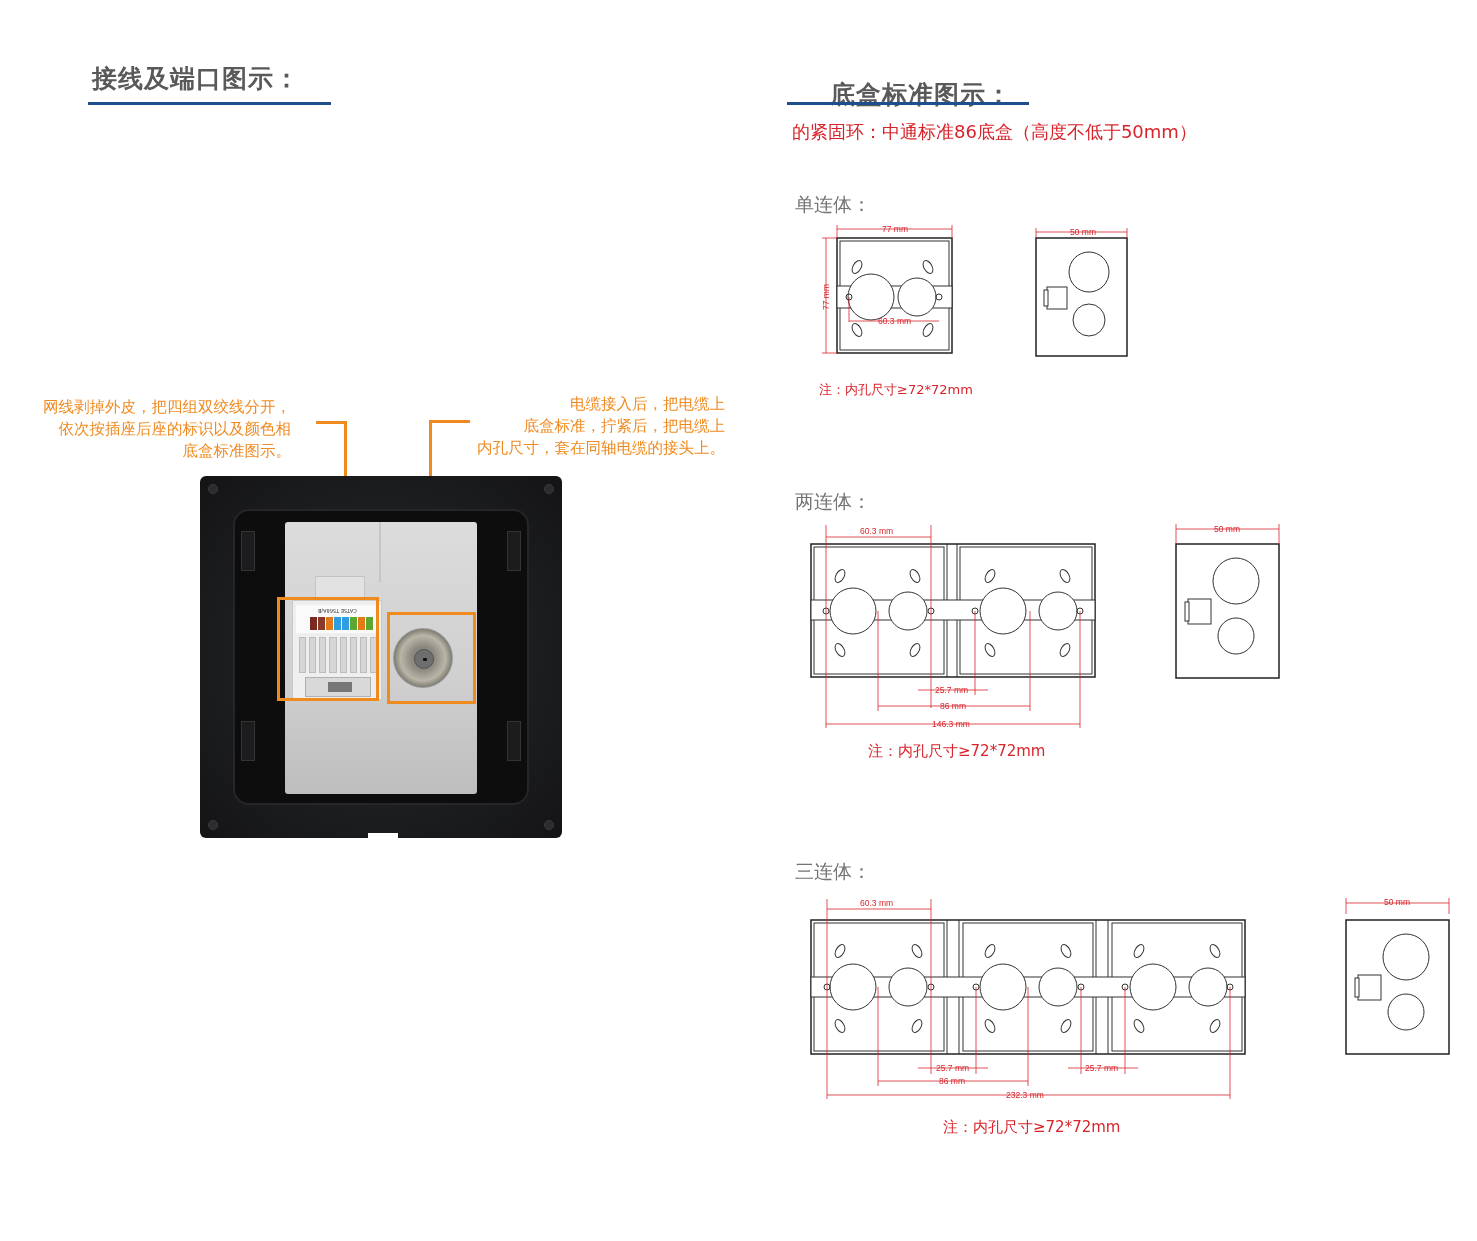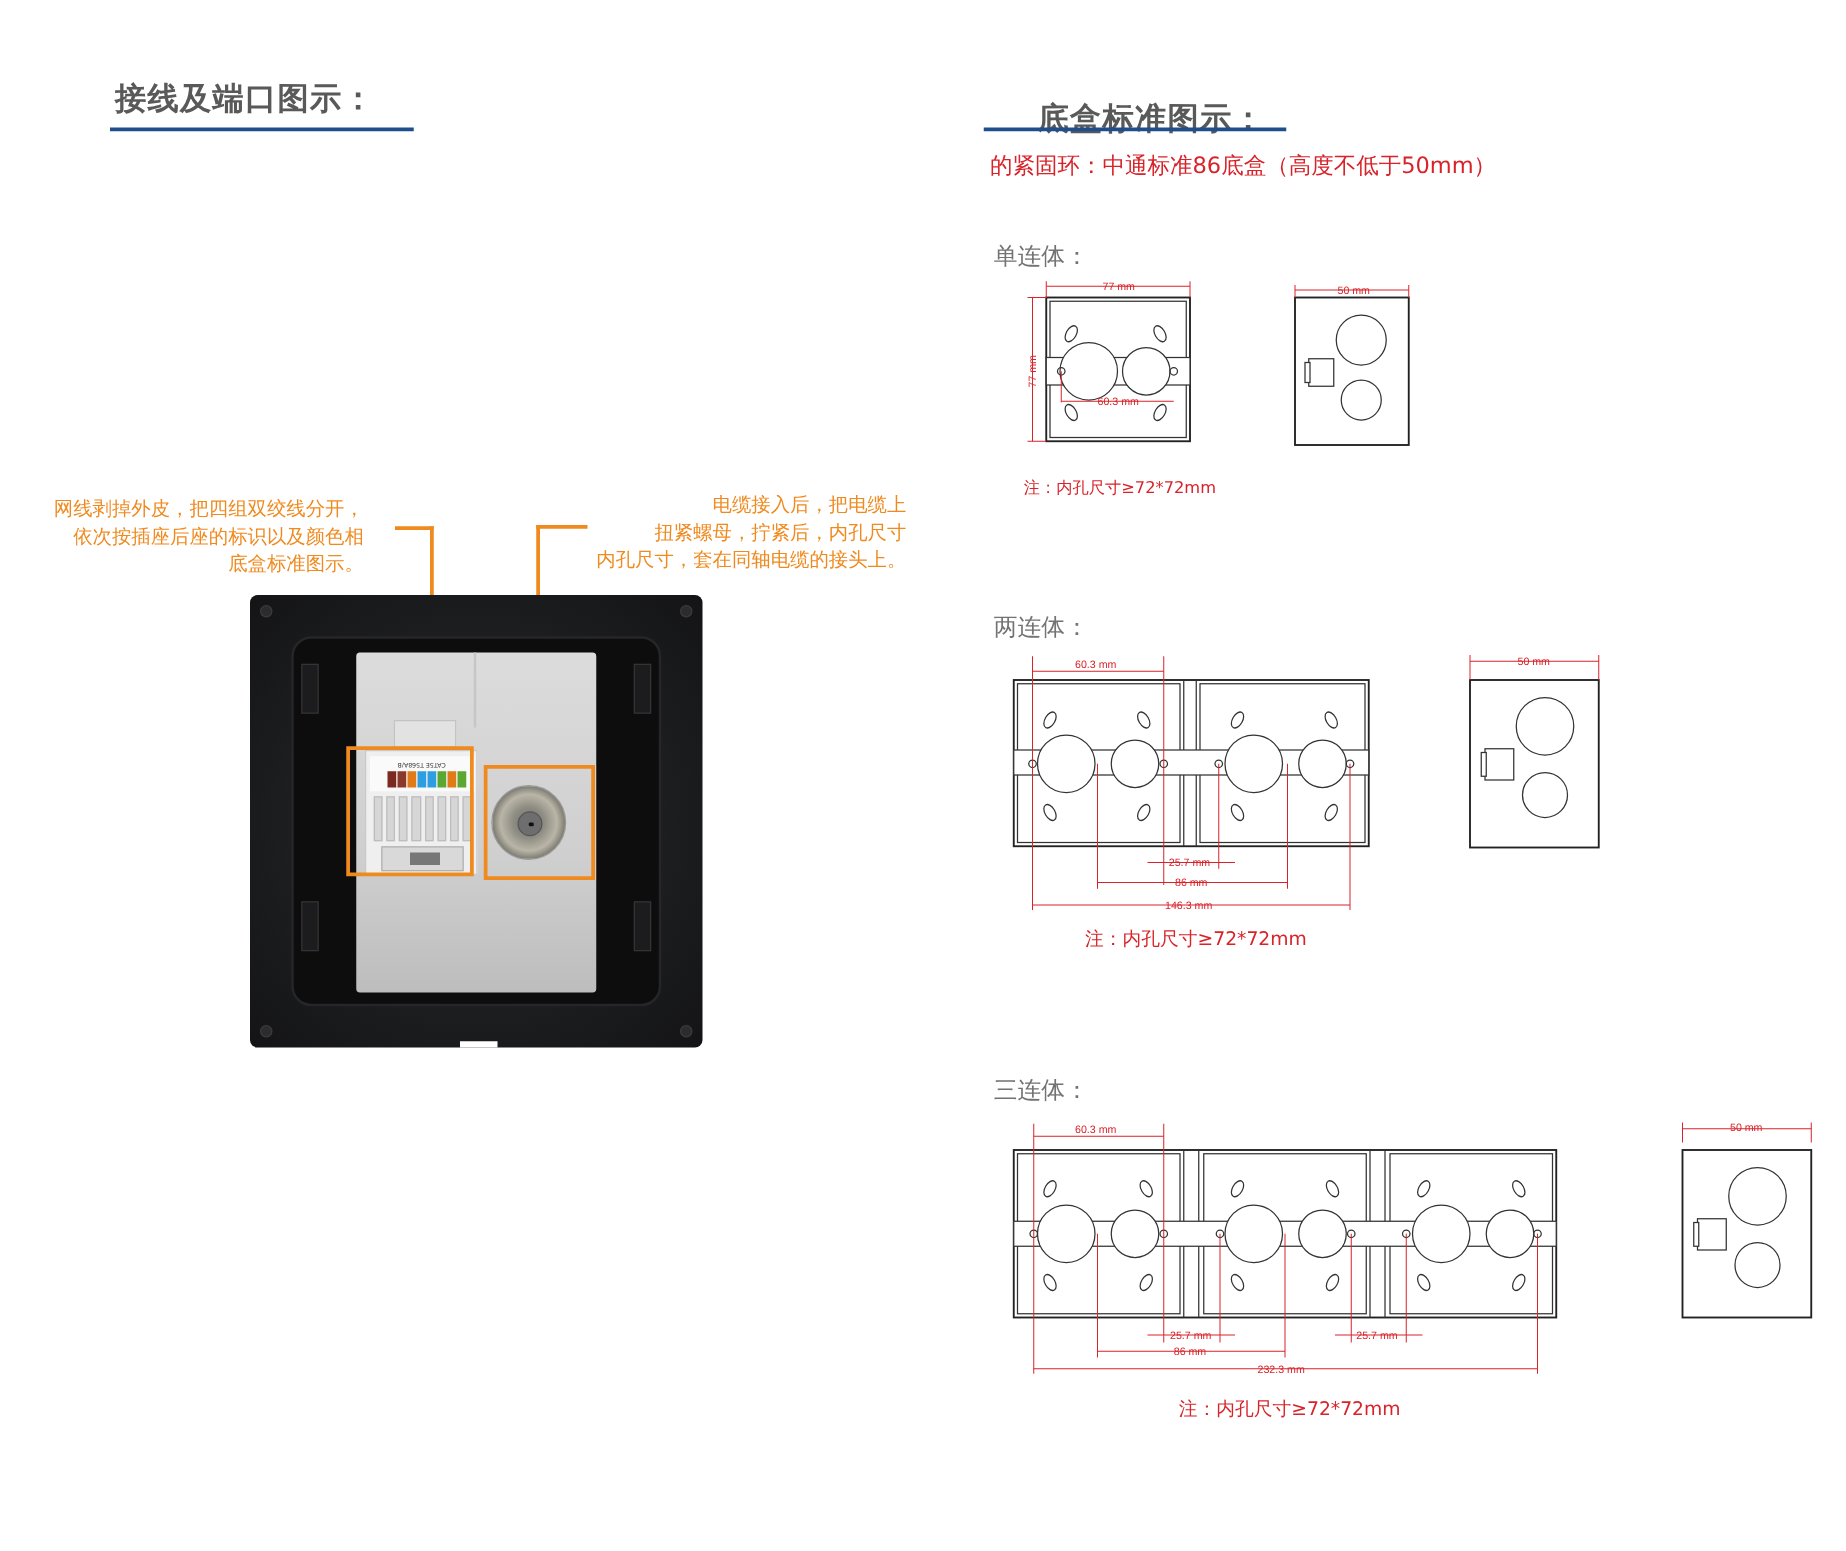--- a/index.html
+++ b/index.html
@@ -86,21 +86,21 @@
 <div class="callout" style="left:43px; top:396px;">
   <div>网线剥掉外皮，把四组双绞线分开，</div>
   <div>依次按插座后座的标识以及颜色相</div>
   <div>底盒标准图示。</div>
 </div>
 <div class="callout-line" style="left:316px; top:421px; width:31px; height:3px;"></div>
 <div class="callout-line" style="left:344px; top:421px; width:3px; height:178px;"></div>
 
 <div class="callout" style="left:477px; top:393px;">
   <div>电缆接入后，把电缆上</div>
-  <div>扭紧螺母，拧紧后，内孔尺寸</div>
+  <div>底盒标准，拧紧后，把电缆上</div>
   <div>内孔尺寸，套在同轴电缆的接头上。</div>
 </div>
 <div class="callout-line" style="left:429px; top:420px; width:41px; height:3px;"></div>
 <div class="callout-line" style="left:429px; top:420px; width:3px; height:194px;"></div>
 
 <div class="plate">
   <div class="plate-screw" style="left:8px; top:8px;"></div>
   <div class="plate-screw" style="right:8px; top:8px;"></div>
   <div class="plate-screw" style="left:8px; bottom:8px;"></div>
   <div class="plate-screw" style="right:8px; bottom:8px;"></div>

